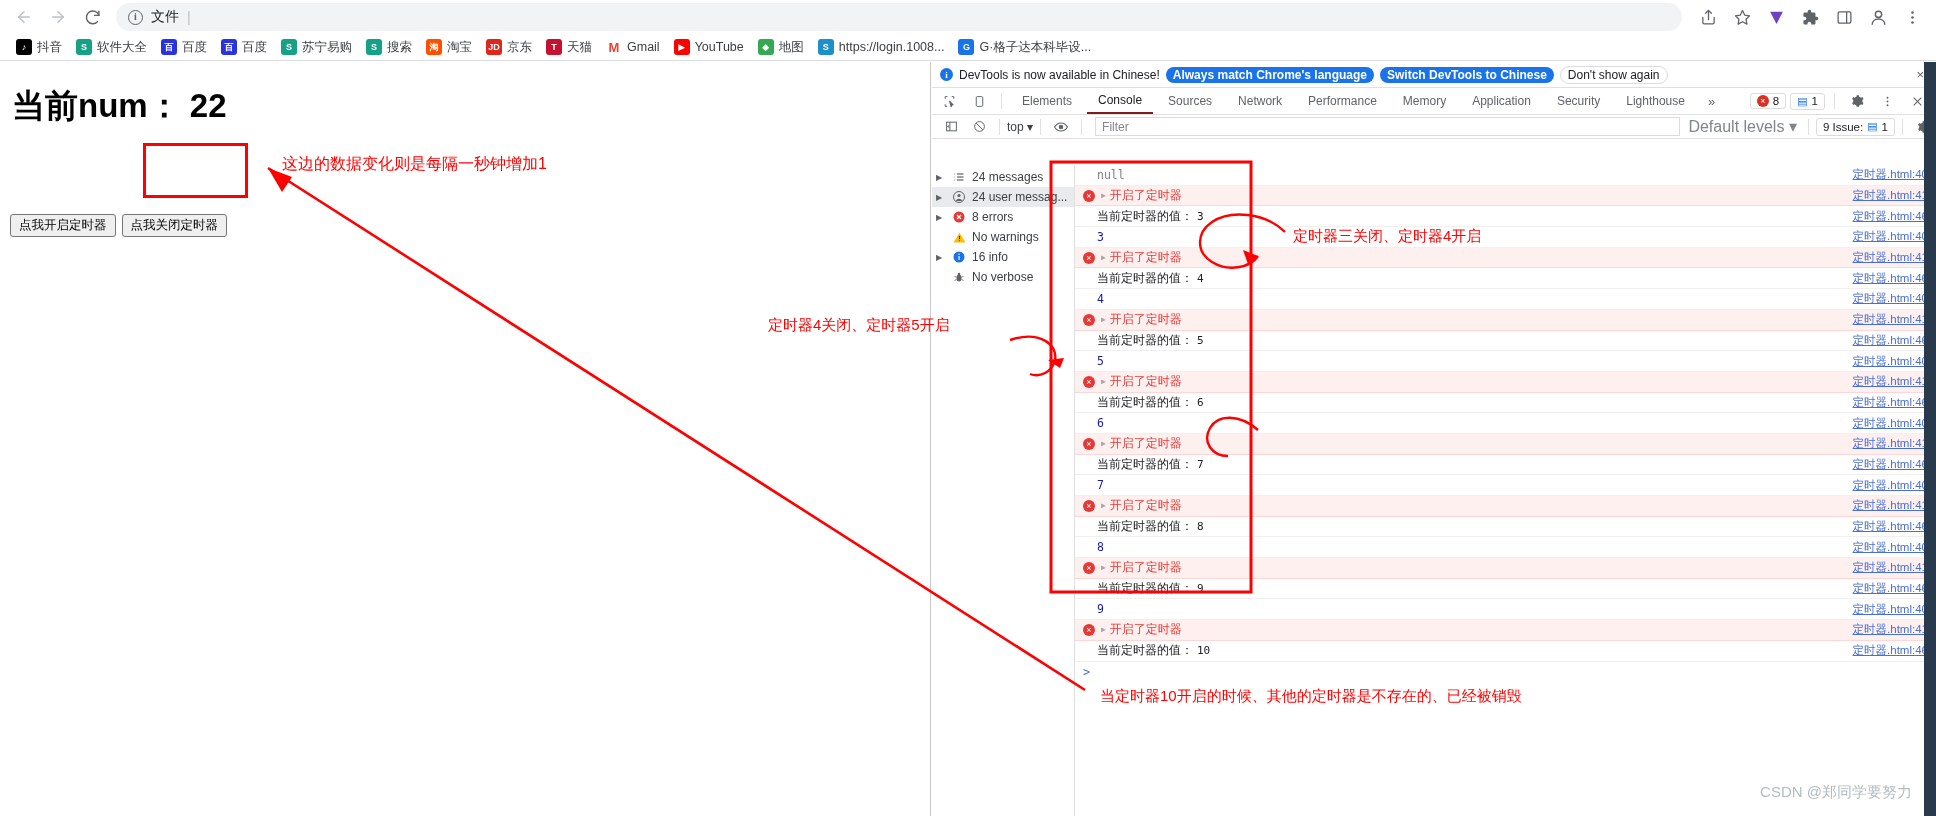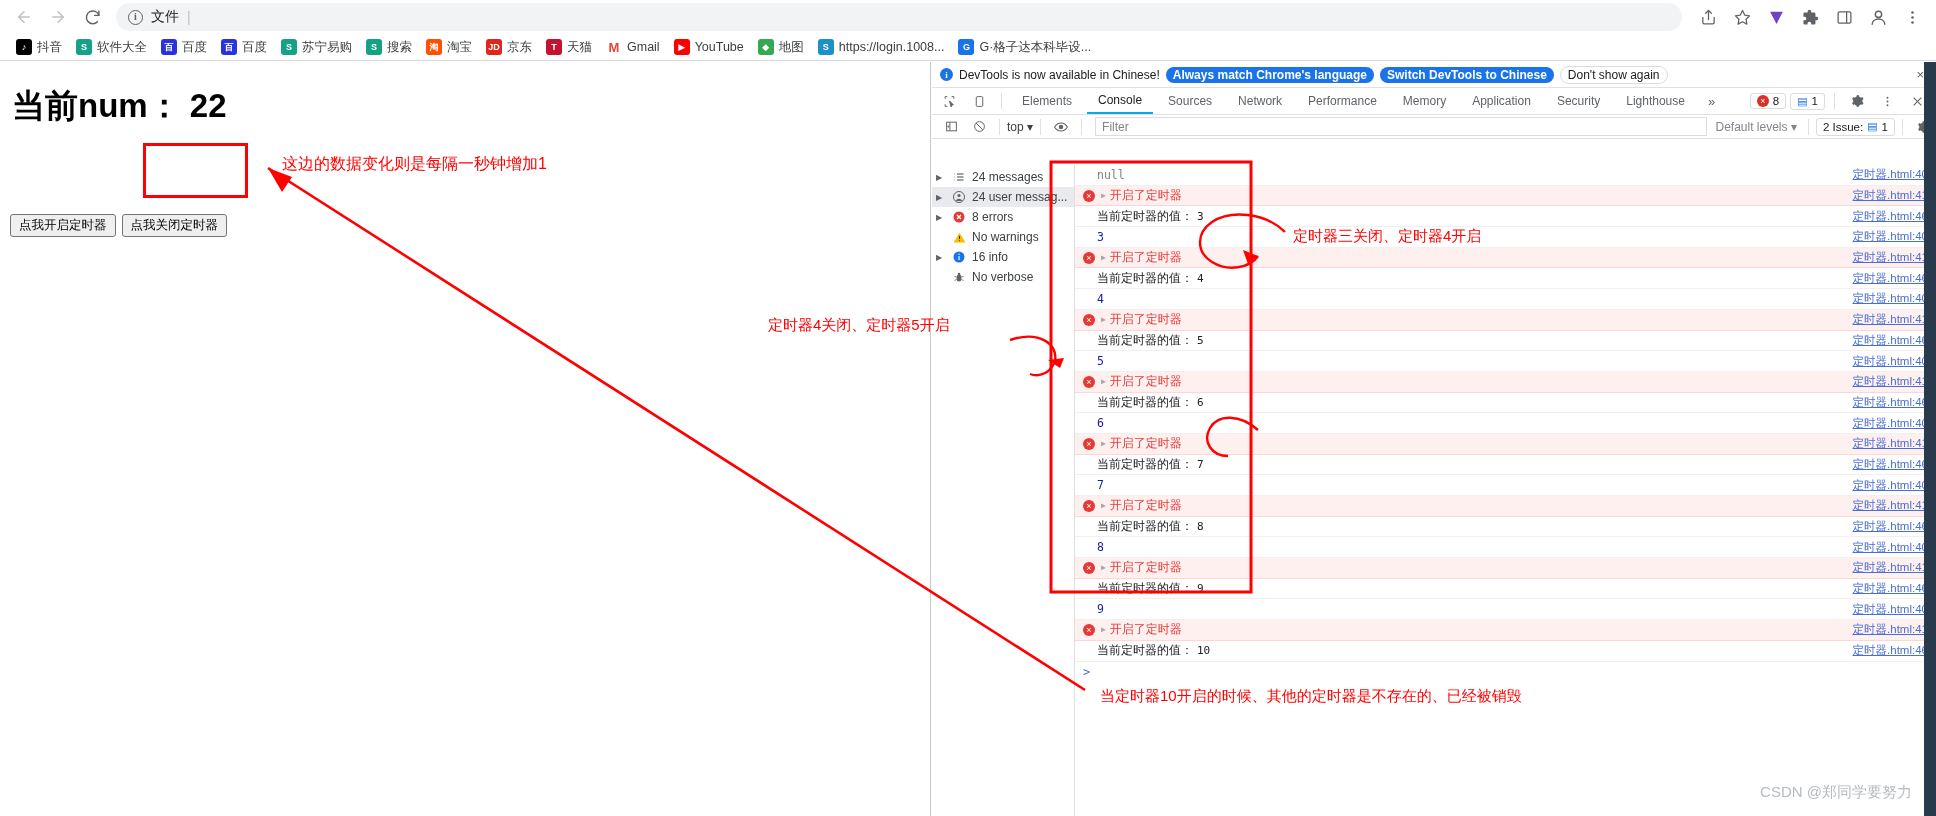--- a/index.html
+++ b/index.html
@@ -197,21 +197,21 @@
   .vdiv { width:1px; height:16px; background:#e0e0e0; margin: 0 5px; flex:0 0 auto;}
   .dt-tab {
     padding: 0 11px;
     height: 26px;
     display:flex;align-items:center;
     font-size:12px;
     color:#5f6368;
     white-space:nowrap;
     flex:0 0 auto;
   }
-  .dt-tab.active { color:#202124; border-bottom: 2px solid #0ea5e9; }
+  .dt-tab.active { color:#202124; border-bottom: 2px solid #7f1d1d; }
   .dt-more { color:#5f6368; padding: 0 8px; font-size:13px; }
   .dt-right { margin-left:auto; display:flex; align-items:center; gap:4px; padding-right:6px;}
   .badge {
     display:flex; align-items:center; gap:4px;
     border:1px solid #dadce0; border-radius:3px;
     padding: 1px 6px; font-size: 11.5px; color:#202124;
     background:#fff;
   }
   .dot-err { width:12px;height:12px;border-radius:50%;background:#d93025;color:#fff;
              font-size:9px;display:flex;align-items:center;justify-content:center;flex:0 0 auto;}
@@ -230,21 +230,21 @@
     height: 19px;
     border: 1px solid #dadce0;
     background:#fff;
     font-size: 12px;
     color:#80868b;
     padding: 0 6px;
     display:flex; align-items:center;
     margin: 0 6px;
     min-width: 0;
   }
-  .level-sel { color:#80868b; font-size:12px; white-space:nowrap; padding-right:4px;}
+  .level-sel { color:#80868b; font-size:16px; white-space:nowrap; padding-right:4px;}
   .issues-pill {
     display:flex;align-items:center;gap:4px;
     border:1px solid #dadce0;border-radius:3px;
     padding:0px 6px; font-size:11.5px; color:#202124; height:18px;
   }
 
   .dt-body {
     position:absolute; top: 103px; left:0; right:0; bottom:0;
     display:flex;
     background:#fff;
@@ -554,21 +554,21 @@
           <svg width="14" height="14" viewBox="0 0 24 24" fill="none" stroke="currentColor" stroke-width="1.8">
               <path d="M1 12s4-7 11-7 11 7 11 7-4 7-11 7S1 12 1 12z"></path>
               <circle cx="12" cy="12" r="3" fill="currentColor"></circle>
             </svg>
         </span>
         <span class="vdiv"></span>
         <span class="filter-input">Filter</span>
         <span class="level-sel"><span>Default levels</span> <span>▾</span></span>
         <span class="vdiv"></span>
         <span class="issues-pill">
-          <span>2 Issue:</span>
+          <span>9 Issue:</span>
           <span class="icon-msg">▤</span>
           <span>1</span>
         </span>
         <span class="vdiv"></span>
         <span class="dt-toolicon">
           <svg width="14" height="14" viewBox="0 0 24 24" fill="currentColor">
               <path d="M12 8a4 4 0 1 0 0 8 4 4 0 0 0 0-8zm9.4 4c0-.6-.1-1.2-.2-1.8l2-1.5-2-3.4-2.3 1a7.6 7.6 0 0 0-3.1-1.8L15.4 2h-4l-.4 2.5a7.6 7.6 0 0 0-3.1 1.8l-2.3-1-2 3.4 2 1.5a7.8 7.8 0 0 0 0 3.6l-2 1.5 2 3.4 2.3-1a7.6 7.6 0 0 0 3.1 1.8l.4 2.5h4l.4-2.5a7.6 7.6 0 0 0 3.1-1.8l2.3 1 2-3.4-2-1.5c.1-.6.2-1.2.2-1.8z"></path>
             </svg>
         </span>
       </div>

